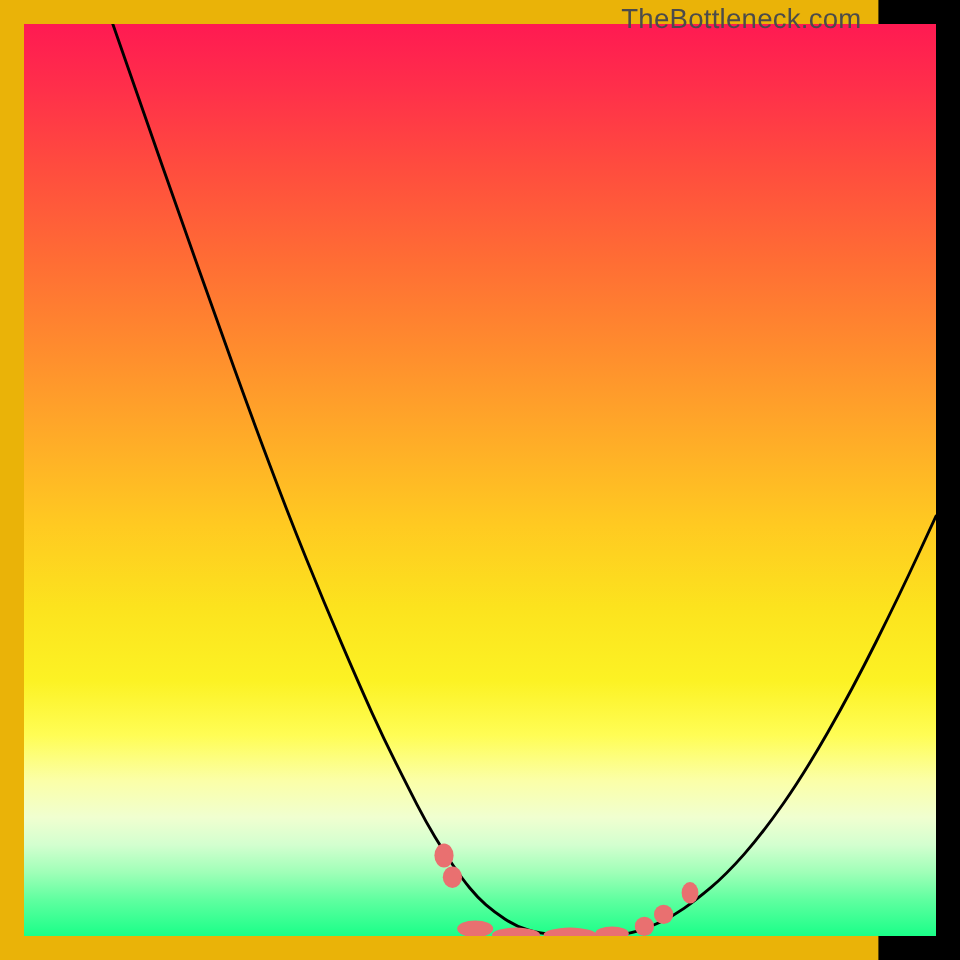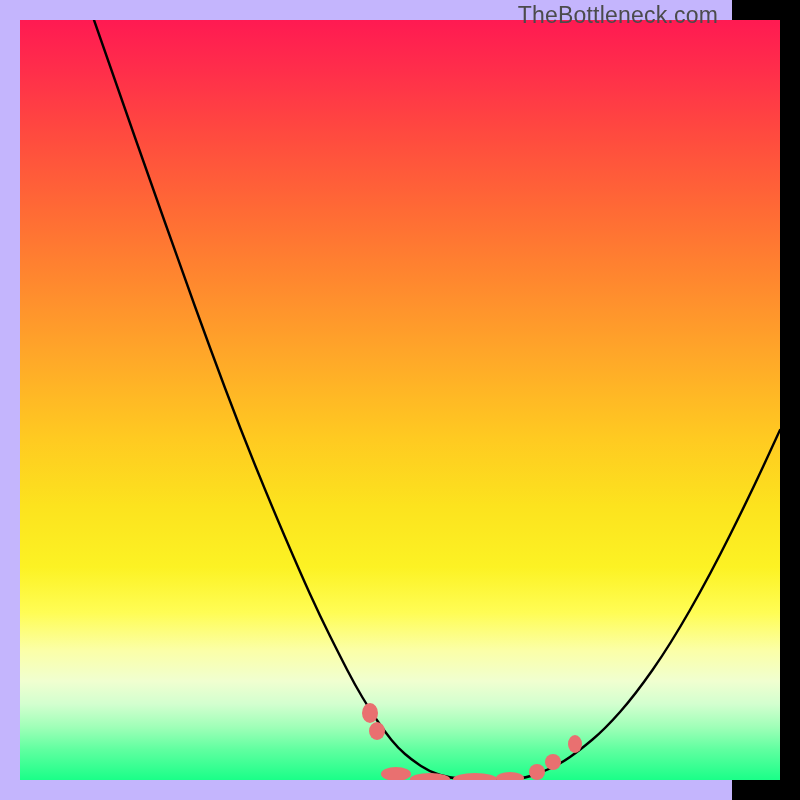--- a/index.html
+++ b/index.html
@@ -10,21 +10,21 @@
     overflow: hidden;
     background: #000;
     font-family: Arial, Helvetica, sans-serif;
   }
   .frame {
     position: absolute;
     top: 0;
     left: 0;
     width: 732px;
     height: 800px;
-    background: #c4b5fd;
+    background: #eab308;
   }
   .plot-area {
     position: absolute;
     top: 20px;
     left: 20px;
     width: 760px;
     height: 760px;
     background: linear-gradient(to bottom,
       #ff1a52 0%,
       #ff2f4a 7%,

